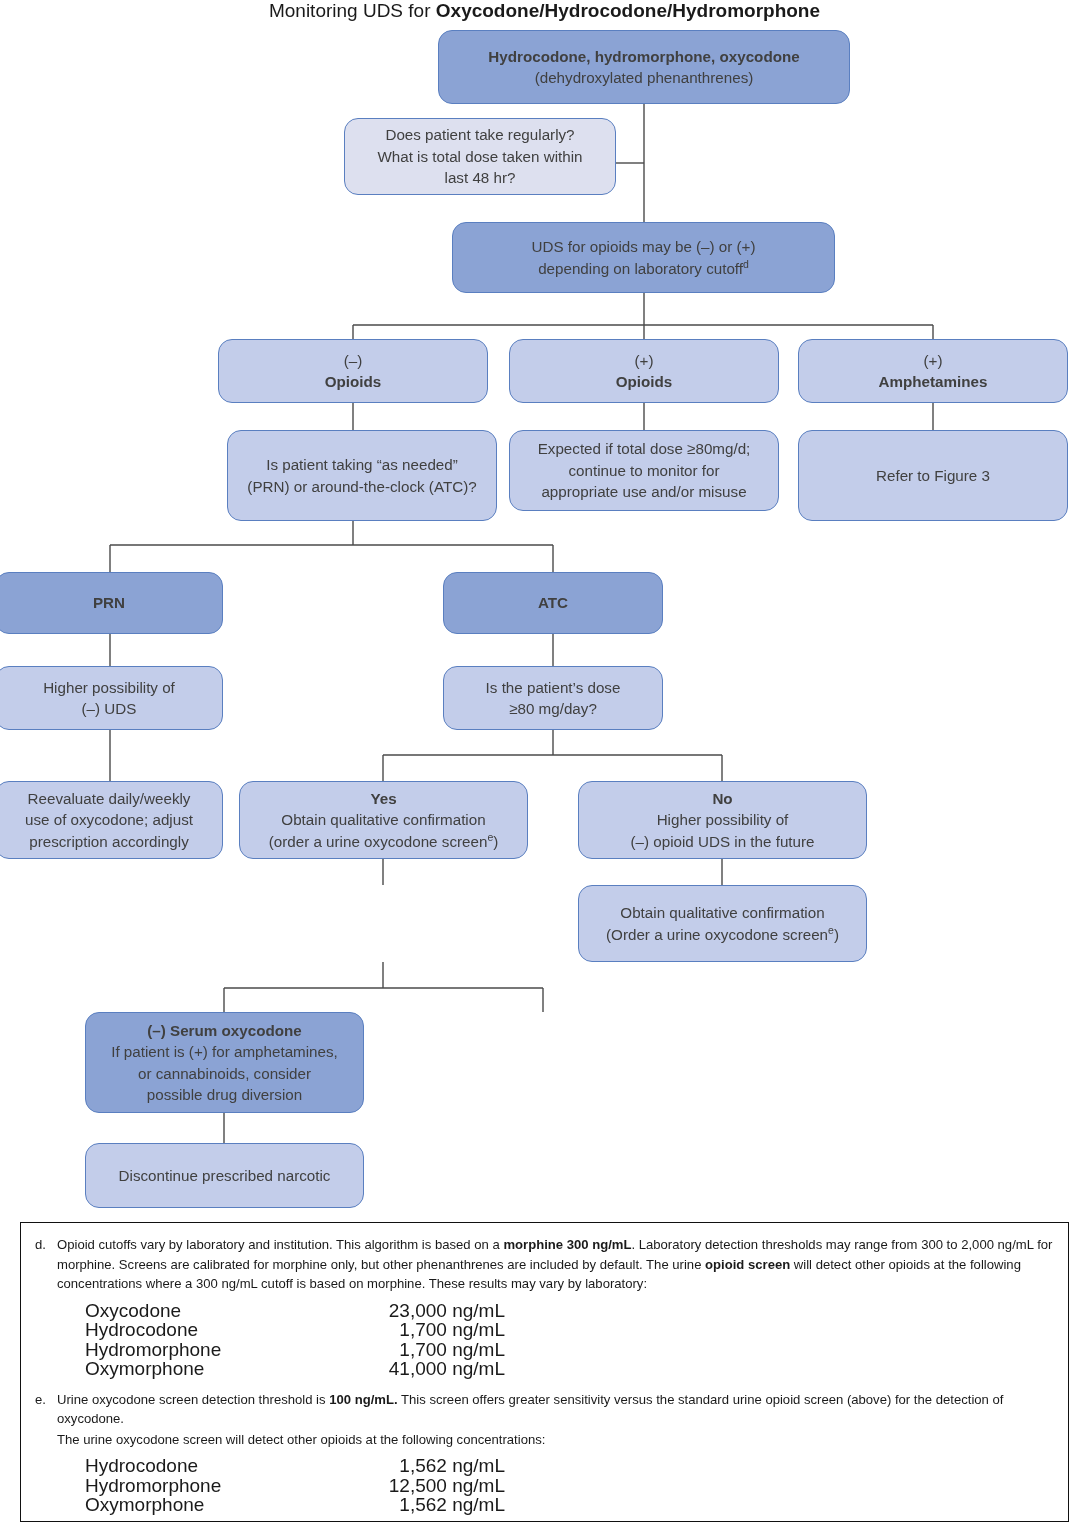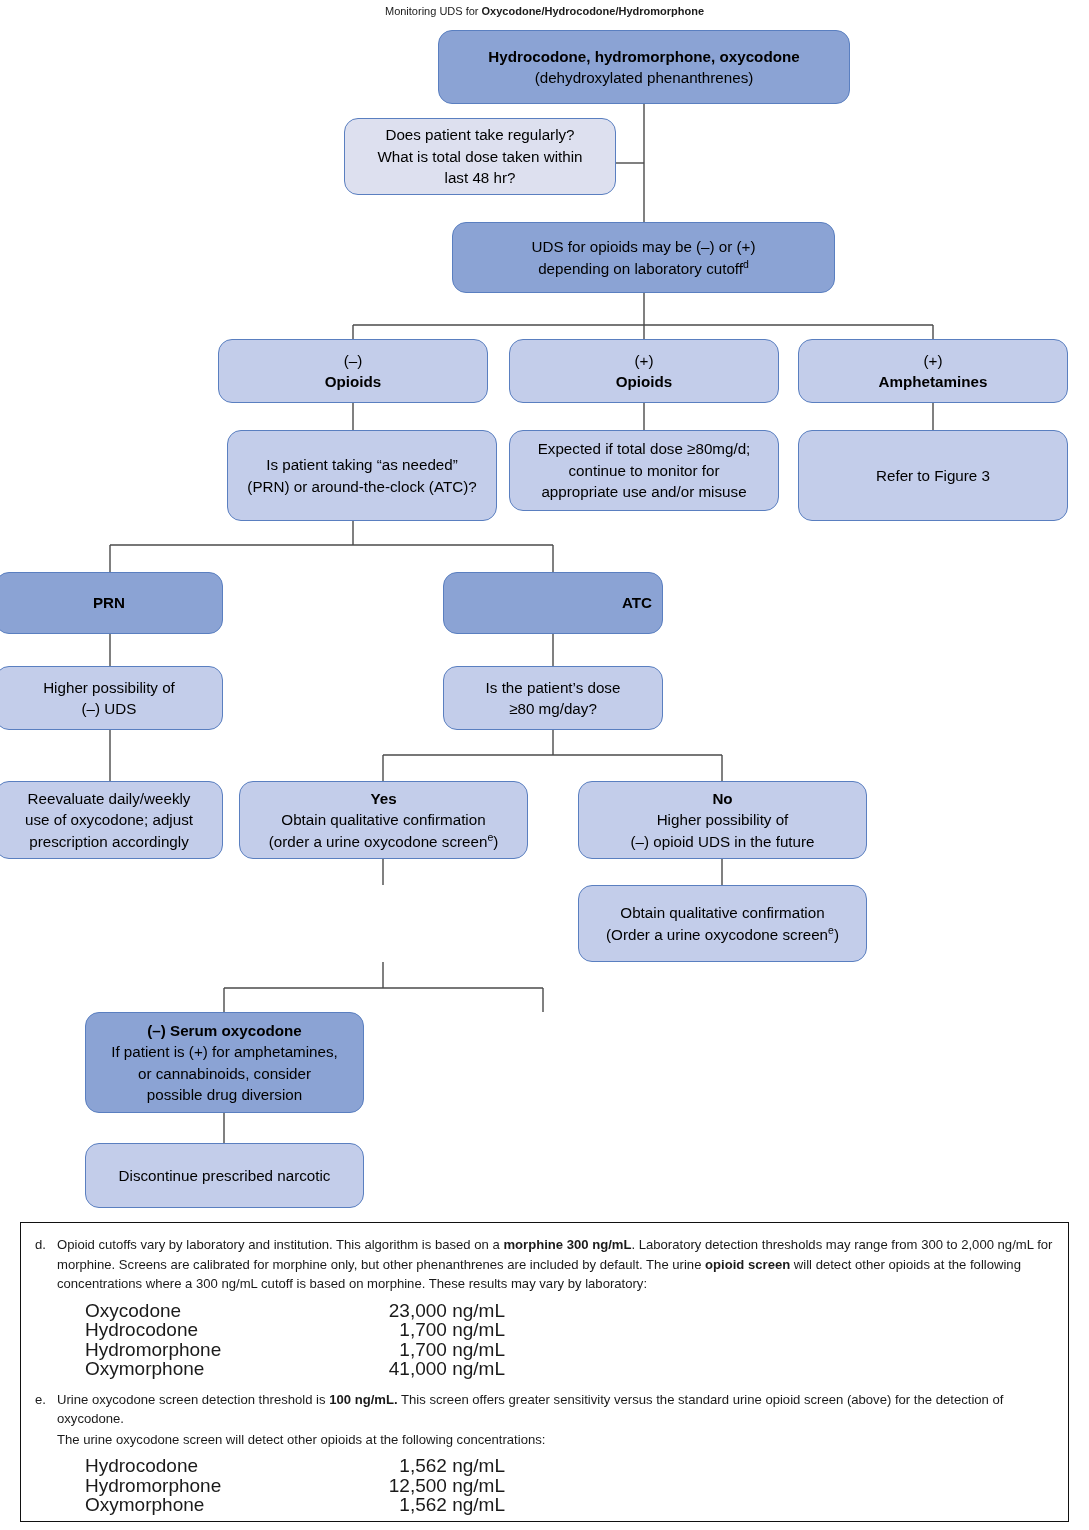--- a/index.html
+++ b/index.html
@@ -13,21 +13,21 @@
     color: #1a1a1a;
     position: relative;
     overflow: hidden;
   }
 
   
   #chart-title {
     position: absolute;
     top: 0px; left: 0; width: 1089px;
     text-align: center;
-    font-size: 11px;
+    font-size: 19px;
     line-height: 22px;
     white-space: pre;
   }
   #chart-title b { font-weight: bold; }
 
   
   #flow {
     position: absolute;
     top: 0; left: 0;
     width: 1089px; height: 1220px;
@@ -43,21 +43,21 @@
     position: absolute;
     border-radius: 14px;
     border: 1.2px solid #5a7fc0;
     display: flex;
     align-items: center;
     justify-content: center;
     text-align: center;
     padding: 6px 10px;
     font-size: 15.2px;
     line-height: 21.5px;
-    color: #000000;
+    color: #404040;
     z-index: 2;
   }
   .node .inner { width: 100%; }
   .node b { font-weight: bold; }
   .node sup {
     font-size: 10.5px;
     vertical-align: super;
     line-height: 0;
   }
 
@@ -210,21 +210,21 @@
       <span>Refer to Figure 3</span>
     </div>
   </div>
 
   <div class="node fill-dark" style="left:-5px; top:572px; width:228px; height:62px;">
     <div class="inner">
       <b>PRN</b>
     </div>
   </div>
 
-  <div class="node fill-dark" style="left:443px; top:572px; width:220px; height:62px;text-align:right;">
+  <div class="node fill-dark" style="left:443px; top:572px; width:220px; height:62px;">
     <div class="inner">
       <b>ATC</b>
     </div>
   </div>
 
   <div class="node fill-mid" style="left:-5px; top:666px; width:228px; height:64px;">
     <div class="inner">
       <span>Higher possibility of</span><br>
       <span>(–) UDS</span>
     </div>

